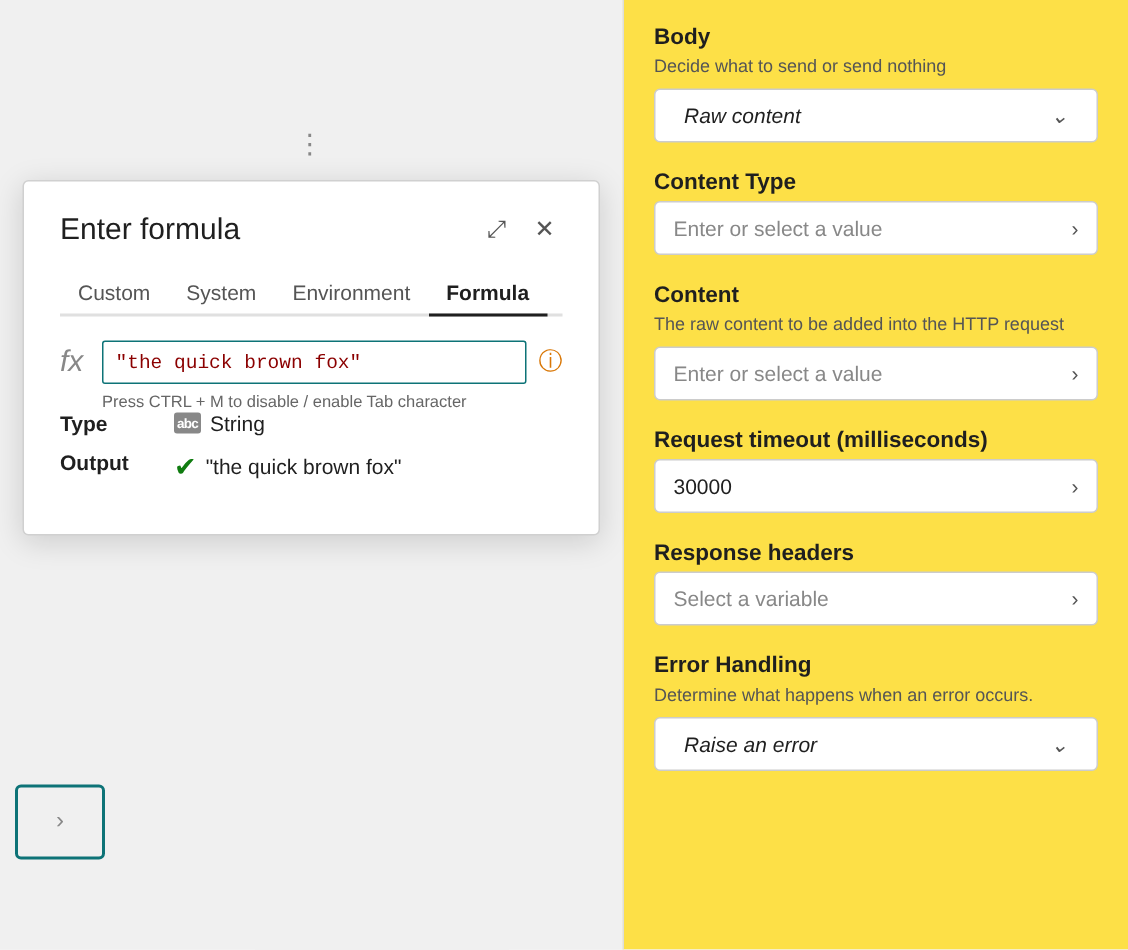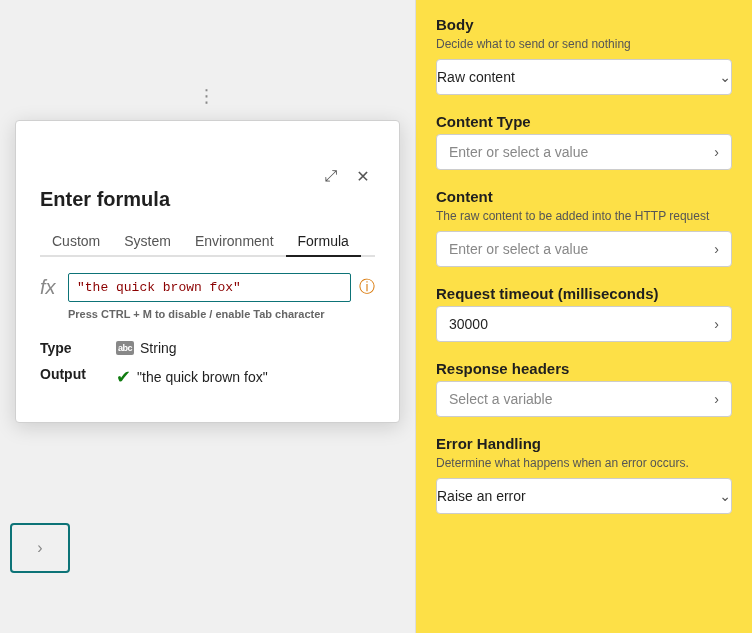--- a/index.html
+++ b/index.html
@@ -47,23 +47,22 @@
 
     .dialog-header {
       display: flex;
       align-items: center;
       justify-content: space-between;
       margin-bottom: 16px;
     }
 
     .dialog-title {
       font-size: 20px;
-      font-weight: 700;
-      color: #1f1f1f;
-      margin-top: 47px;
+      font-weight: 400;
+      color: #1f1f1f;
     }
 
     .dialog-header-icons {
       display: flex;
       gap: 8px;
       align-items: center;
     }
 
     .icon-btn {
       cursor: pointer;
@@ -89,21 +88,21 @@
       cursor: pointer;
       font-size: 14px;
       color: #555;
       border-bottom: 2px solid transparent;
       margin-bottom: -2px;
       white-space: nowrap;
     }
 
     .dialog-tab.active {
       color: #1f1f1f;
-      font-weight: 400;
+      font-weight: 700;
       border-bottom: 2px solid #1f1f1f;
       text-align: center;
     }
 
     
     .formula-input-row {
       display: flex;
       align-items: center;
       gap: 8px;
       margin-bottom: 6px;
@@ -131,22 +130,20 @@
     .info-icon {
       color: #d97706;
       font-size: 16px;
       cursor: pointer;
     }
 
     .formula-hint {
       font-size: 11px;
       color: #666;
       margin-left: 28px;
-      margin-bottom: 20px;
-      font-weight: bold;
     }
 
     
     .meta-row {
       display: flex;
       align-items: flex-start;
       gap: 16px;
       margin-bottom: 10px;
     }
 
@@ -265,28 +262,29 @@
     .right-section-sub {
       font-size: 12px;
       color: #555;
       margin-bottom: 8px;
     }
 
     .right-dropdown {
       width: 100%;
       border: 1px solid #ccc;
       border-radius: 4px;
-      padding: 9px 0;
+      padding: 9px 19px;
       display: flex;
       align-items: center;
       justify-content: space-between;
       cursor: pointer;
       background: #fff;
       font-size: 14px;
       color: #1f1f1f;
+      font-style: italic;
     }
 
     .right-input-field {
       width: 100%;
       border: 1px solid #ccc;
       border-radius: 4px;
       padding: 9px 12px;
       display: flex;
       align-items: center;
       justify-content: space-between;

